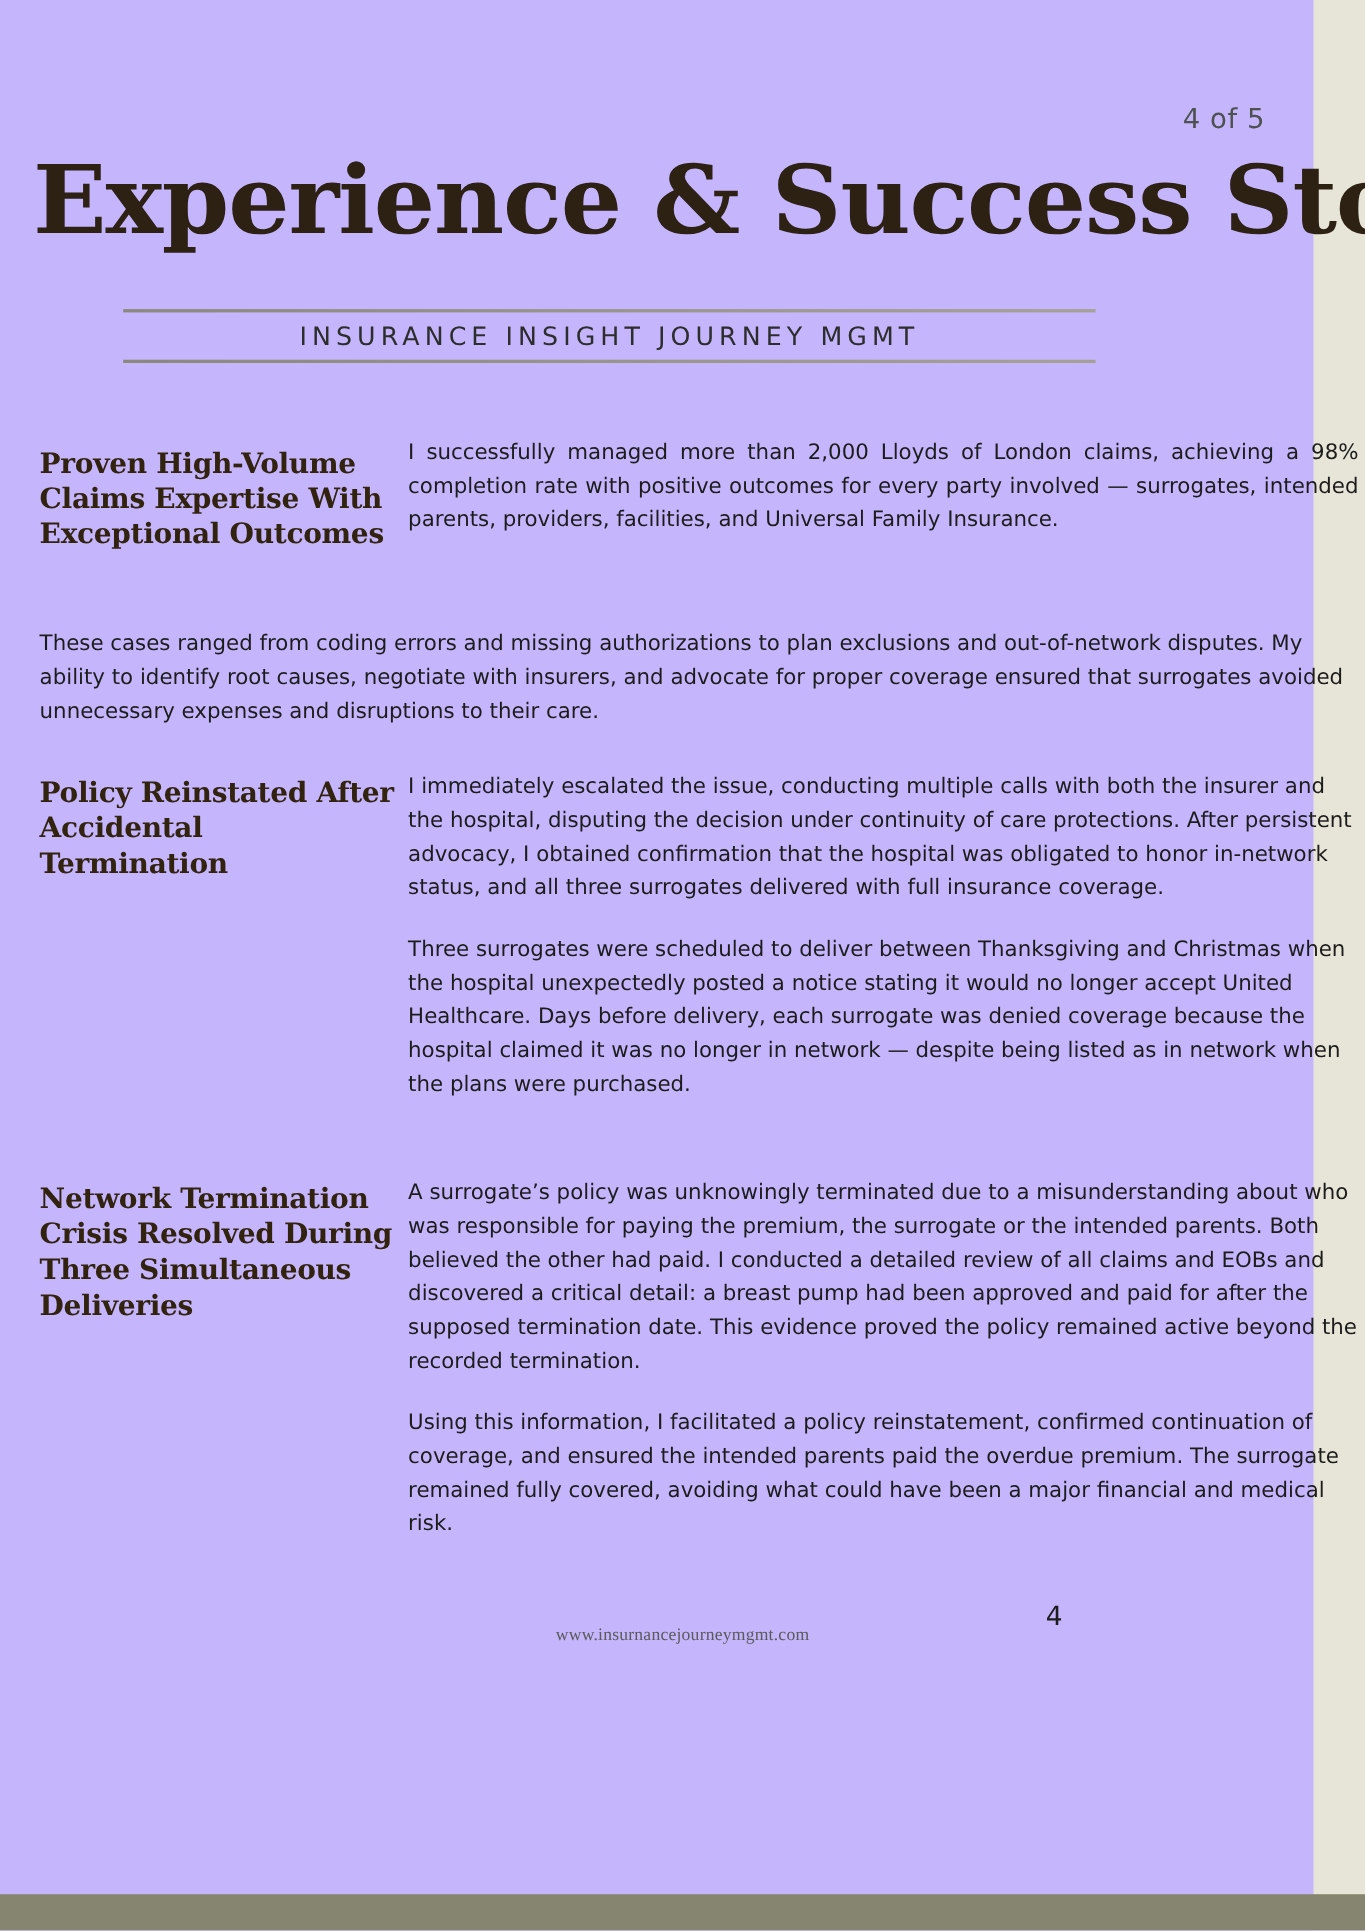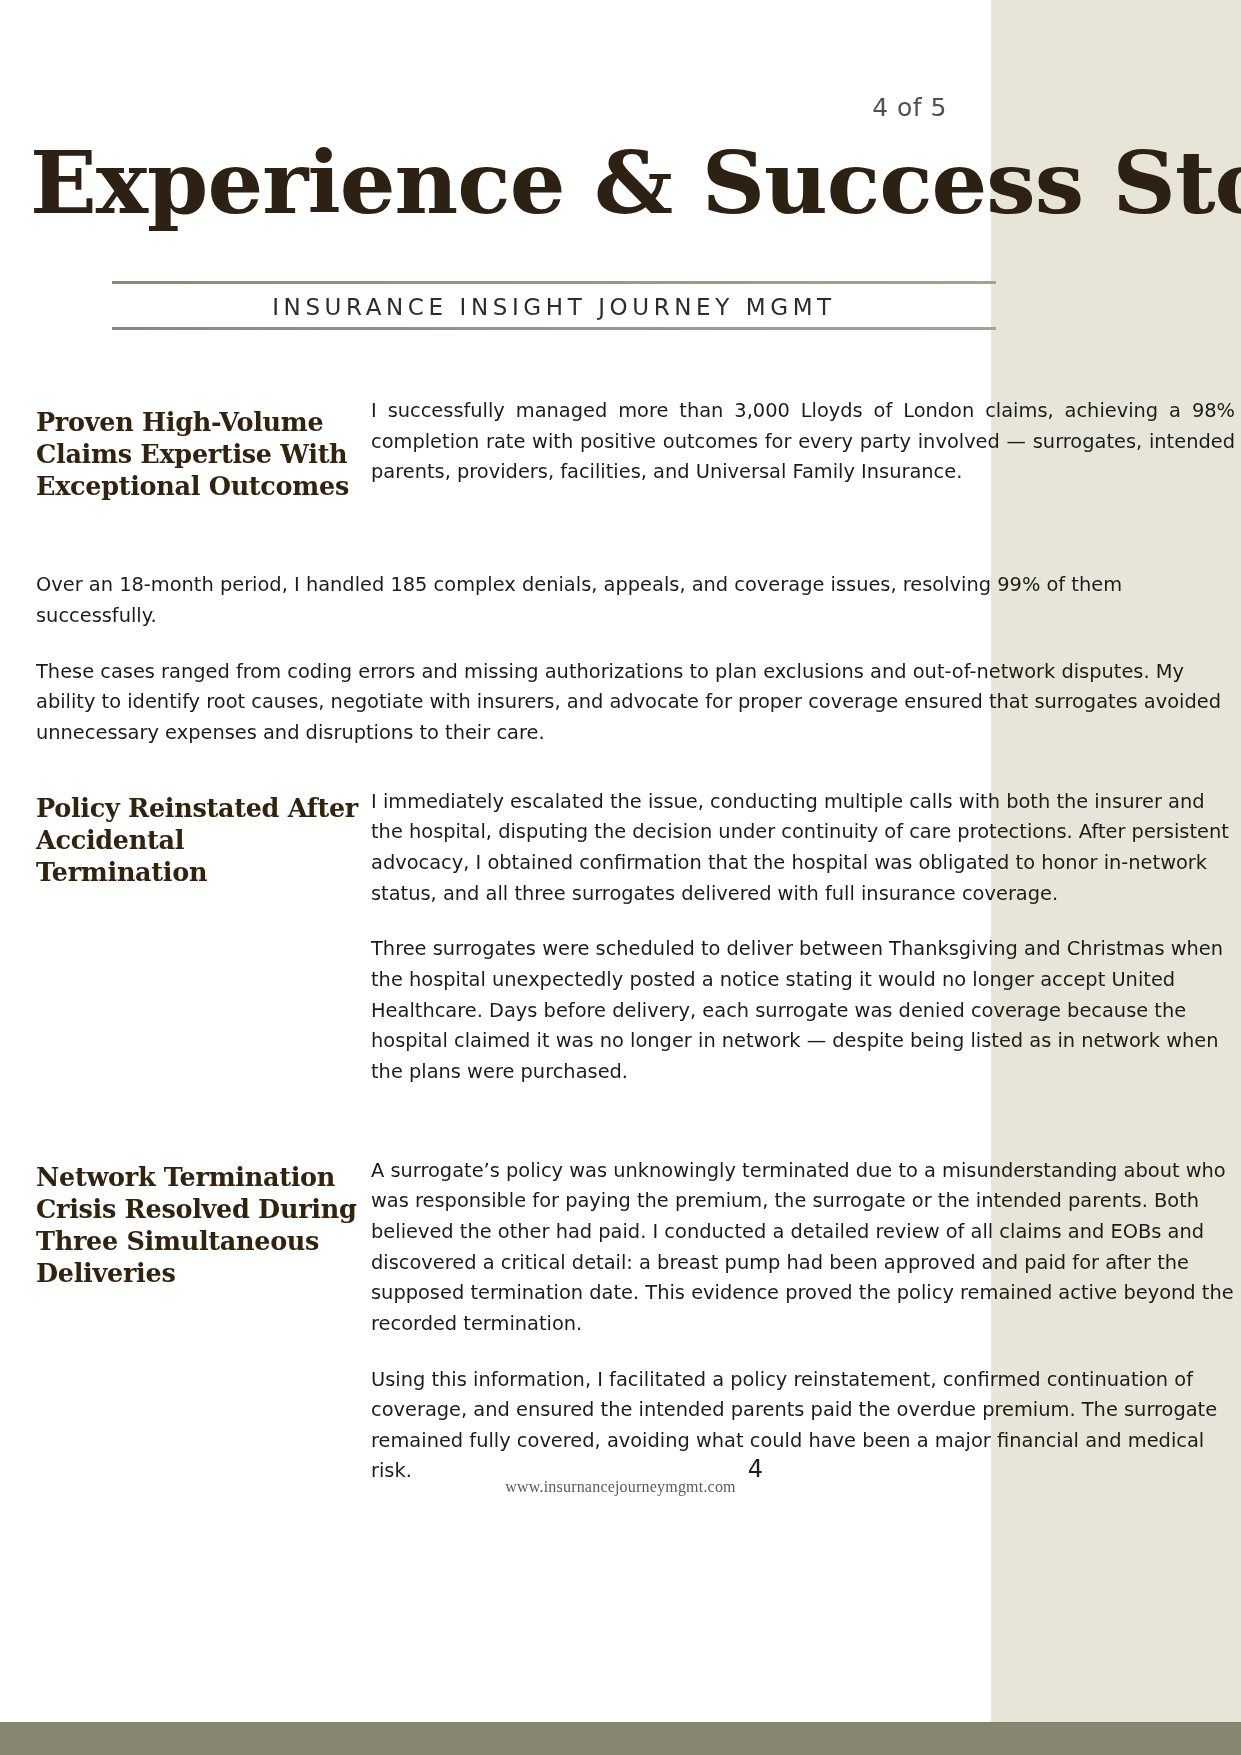--- a/index.html
+++ b/index.html
@@ -11,23 +11,23 @@
     height: 1755px;
     background: #e7e4d8;
     font-family: "Liberation Sans", sans-serif;
     position: relative;
     overflow: hidden;
   }
 
   .page {
     position: absolute;
     left: 0; top: 0;
-    width: 991px;
+    width: 1194px;
     height: 1755px;
-    background: #ffffff;
+    background: #c4b5fd;
     box-sizing: border-box;
   }
 
   
   .page-counter {
     position: absolute;
     right: 44px;
     top: 93px;
     font-family: "DejaVu Sans", sans-serif;
     font-size: 25px;
@@ -179,27 +179,26 @@
 
   <div class="subtitle">INSURANCE INSIGHT JOURNEY MGMT</div>
 
   <div class="rule rule-bottom"></div>
 
   <div class="content">
 
     <div class="section sec-0">
       <div class="section-heading">Proven High-Volume Claims Expertise With Exceptional Outcomes</div>
       <div class="section-body justified">
-        <p>I successfully managed more than 3,000 Lloyds of London claims, achieving a 98% completion rate with positive outcomes for every party involved — surrogates, intended parents, providers, facilities, and Universal Family Insurance.</p>
+        <p>I successfully managed more than 2,000 Lloyds of London claims, achieving a 98% completion rate with positive outcomes for every party involved — surrogates, intended parents, providers, facilities, and Universal Family Insurance.</p>
       </div>
     </div>
 
     <div class="section sec-1">
       <div class="section-body">
-        <p>Over an 18-month period, I handled 185 complex denials, appeals, and coverage issues, resolving 99% of them successfully.</p>
         <p>These cases ranged from coding errors and missing authorizations to plan exclusions and out-of-network disputes. My ability to identify root causes, negotiate with insurers, and advocate for proper coverage ensured that surrogates avoided unnecessary expenses and disruptions to their care.</p>
       </div>
     </div>
 
     <div class="section sec-2">
       <div class="section-heading">Policy Reinstated After Accidental Termination</div>
       <div class="section-body">
         <p>I immediately escalated the issue, conducting multiple calls with both the insurer and the hospital, disputing the decision under continuity of care protections. After persistent advocacy, I obtained confirmation that the hospital was obligated to honor in-network status, and all three surrogates delivered with full insurance coverage.</p>
         <p>Three surrogates were scheduled to deliver between Thanksgiving and Christmas when the hospital unexpectedly posted a notice stating it would no longer accept United Healthcare. Days before delivery, each surrogate was denied coverage because the hospital claimed it was no longer in network — despite being listed as in network when the plans were purchased.</p>
       </div>

